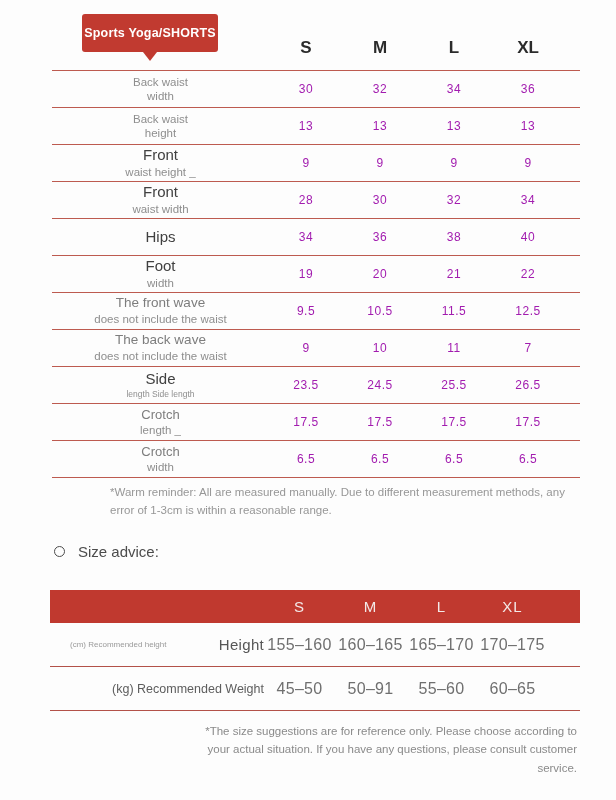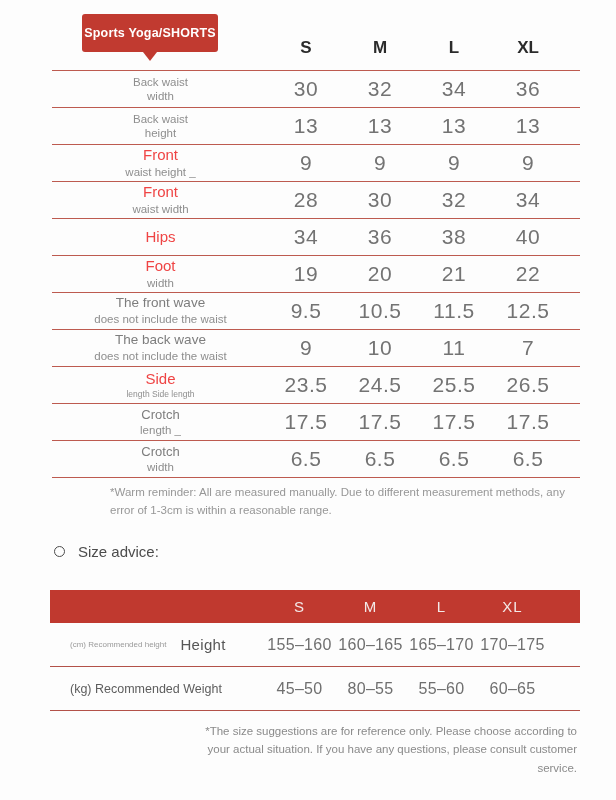--- a/index.html
+++ b/index.html
@@ -16,44 +16,44 @@
                 border-top:9px solid #c13a30; }
 
   
   .top-table { position:absolute; left:52px; top:26px; width:528px; }
   .thead { display:flex; height:44px; align-items:center; }
   .lbl-spacer { width:217px; }
   .th { width:74px; text-align:center; font-size:17px; font-weight:bold; color:#2b2b2b; }
   .rows { border-top:1px solid #bd5b50; }
   .t-row { display:flex; align-items:center; height:37px; border-bottom:1px solid #bd5b50; }
   .t-label { width:217px; text-align:center; line-height:1.25; }
-  .t-val { width:74px; text-align:center; font-size:21px; color:#737373; letter-spacing:.5px; }
+  .t-val { width:74px; text-align:center; font-size:12px; color:#a21caf; letter-spacing:.5px; }
   .l1, .l2 { color:#8e8e8e; font-size:11.5px; }
-  .v-lg .l1 { font-size:15px; color:#ef4444; }
+  .v-lg .l1 { font-size:15px; color:#404040; }
   .v-md .l1 { font-size:13.5px; color:#7d7d7d; }
   .v-md2 .l1 { font-size:13px; color:#7d7d7d; }
   .sub-tiny .l2 { font-size:8.5px; }
 
   
   .warm-reminder { position:absolute; left:110px; top:484px; width:472px;
                    font-size:11.5px; line-height:1.55; color:#979797; }
 
   
   .size-advice { position:absolute; left:54px; top:543px; font-size:15px; color:#4c4c4c;
                  display:flex; align-items:center;gap:11px; }
   .circle-icon { display:inline-block; width:11px; height:11px; border:1.5px solid #4c4c4c;
                  border-radius:50%; margin-right:2px; }
 
   
   .advice-table { position:absolute; left:50px; top:590px; width:530px; }
   .a-head { height:33px; background:#c0392f; display:flex; align-items:center; }
   .a-spacer { width:214px; }
   .a-th { width:71px; text-align:center; color:#f3e9e8; font-size:15px; letter-spacing:1px; }
   .a-row { display:flex; align-items:center; height:44px; border-bottom:1px solid #b35249; }
-  .a-label { width:214px; display:flex; align-items:center; padding-left:20px; }
+  .a-label { width:214px; display:flex; align-items:center; padding-left:20px;justify-content:space-between; }
   .a-tiny { font-size:8px; color:#9a9a9a; }
   .a-val { width:71px; text-align:center; font-size:16px; color:#6f6f6f; letter-spacing:.3px; }
   .ar0 .a-main { font-size:15px; color:#565656; margin-left:14px; letter-spacing:.3px; }
   .ar1 .a-main { font-size:12.5px; color:#5d5d5d; }
 
   
   .footnote { position:absolute; left:185px; top:722px; width:392px; text-align:right;
               font-size:11.5px; line-height:1.6; color:#8a8a8a; }
 </style>
 </head>
@@ -226,21 +226,21 @@
       <div class="a-val">165–170</div>
       <div class="a-val">170–175</div>
     </div>
 
     <div class="a-row ar1">
       <div class="a-label">
         <span class="a-tiny"></span>
         <span class="a-main">(kg) Recommended Weight</span>
       </div>
       <div class="a-val">45–50</div>
-      <div class="a-val">80–55</div>
+      <div class="a-val">50–91</div>
       <div class="a-val">55–60</div>
       <div class="a-val">60–65</div>
     </div>
   </div>
 
   <p class="footnote">*The size suggestions are for reference only. Please choose according to your actual situation. If you have any questions, please consult customer service.</p>
 
 </div>
 
 </body></html>

